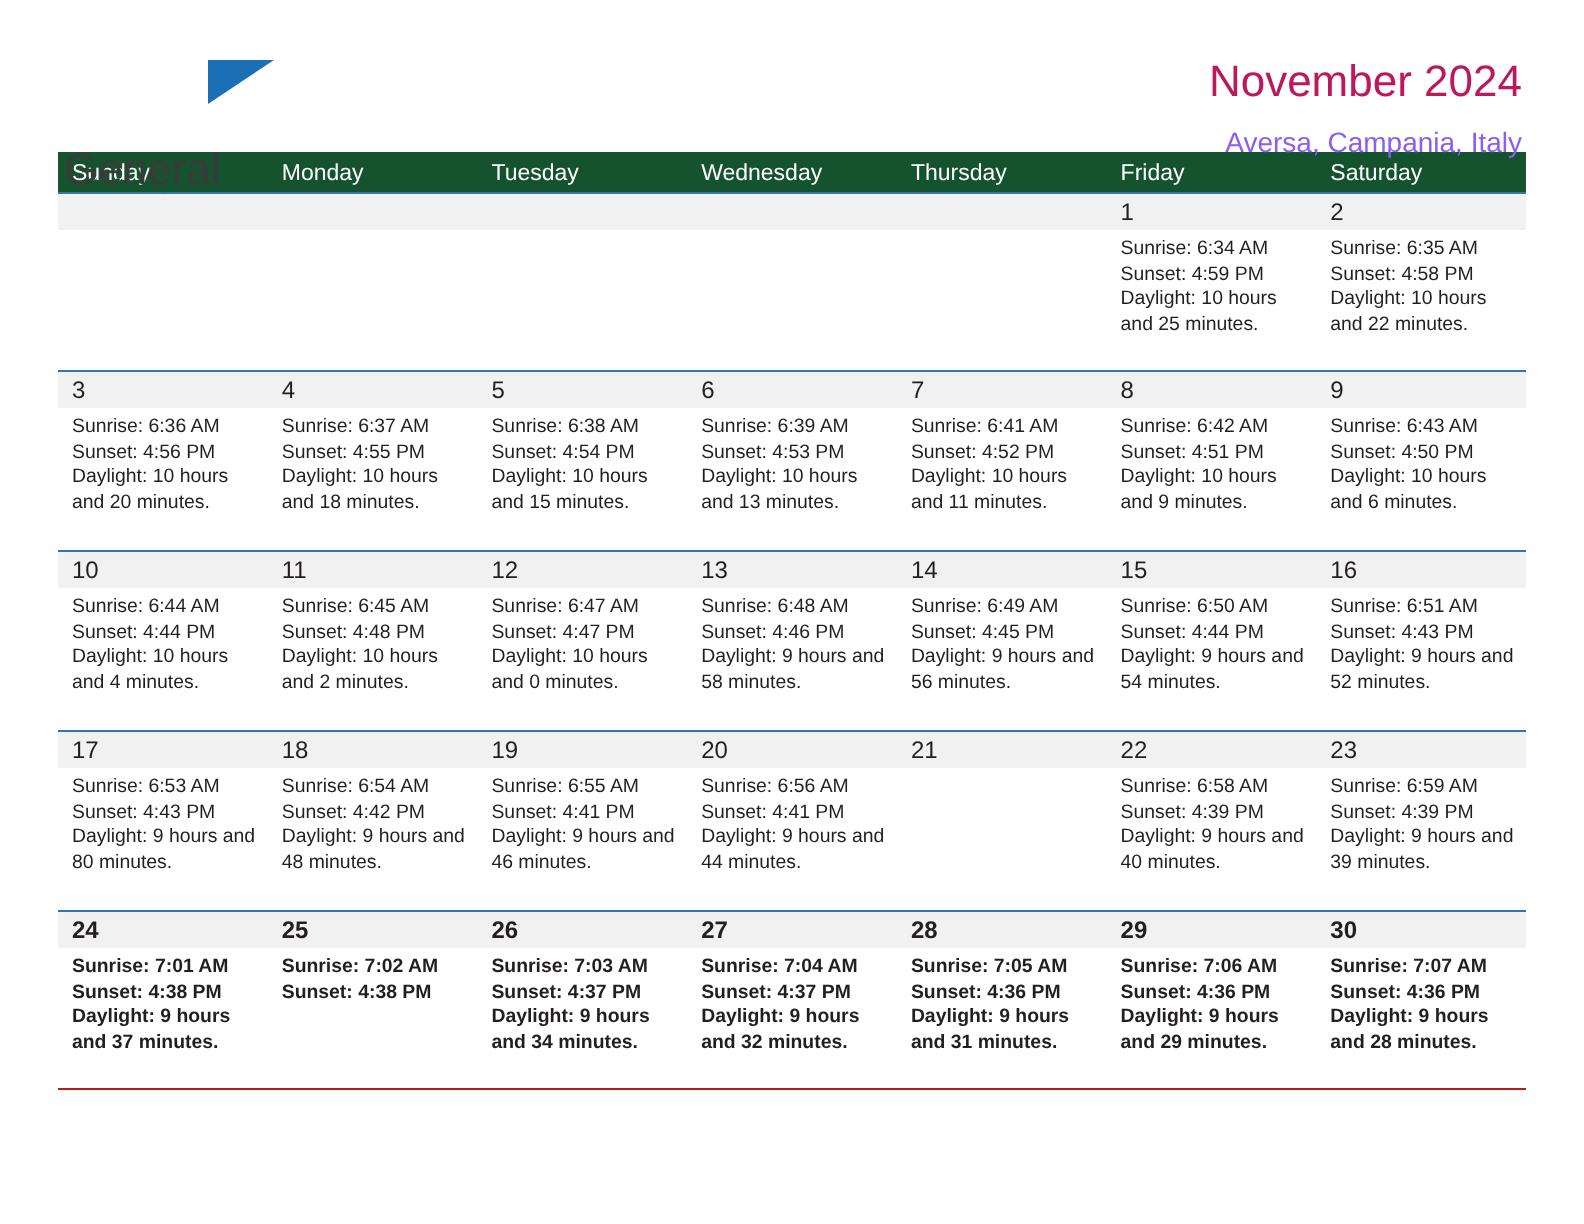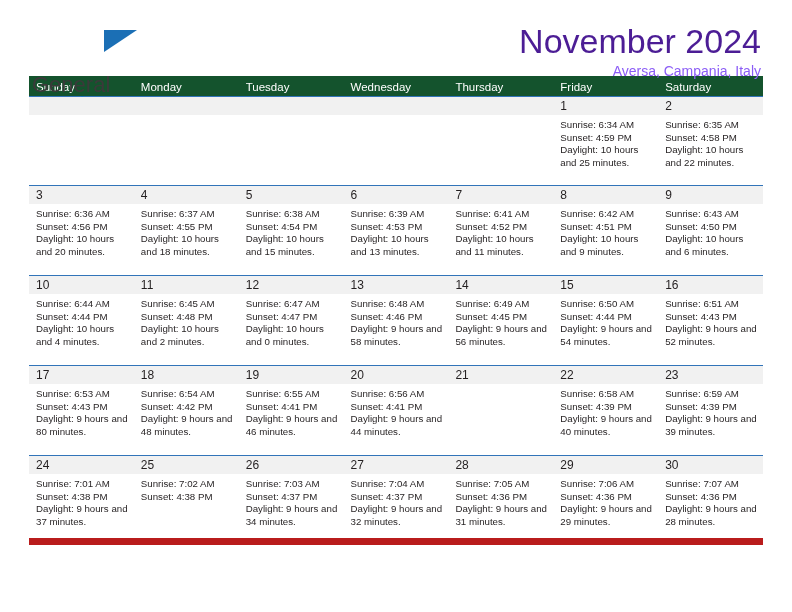--- a/index.html
+++ b/index.html
@@ -58,23 +58,23 @@
     width: 0;
     height: 0;
     border-left: 33px solid #1b6fb5;
     border-bottom: 22px solid transparent;
   }
   .title-block {
     text-align: right;
     padding-right: 2px;
   }
   .cal-title {
-    font-size: 34px;
+    font-size: 22px;
     font-weight: normal;
-    color: #4c1d95;
+    color: #be185d;
     line-height: 30px;
   }
   .cal-sub {
     font-size: 14px;
     color: #8b5cf6;
     line-height: 20px;
     margin-top: 5px;
   }
   
   .calendar {
@@ -90,21 +90,21 @@
     font-size: 11.5px;
     line-height: 20px;
     padding: 1px 0 1px 7px;
     box-sizing: border-box;
     height: 20px;
   }
   .week {
     display: flex;
     border-top: 1px solid #3174b9;
   }
-  .week:last-child .daycell { border-bottom: 7px solid #b91c1c; }
+  .week:last-child .daycell { border-bottom: 1px solid #b91c1c; font-weight: bold; }
   .daycell {
     flex: 1 1 0;
     box-sizing: border-box;
     min-height: 89px;
     position: relative;
   }
   .week-first .daycell { min-height: 88px; }
   .daynum {
     background: #f1f1f1;
     font-size: 12px;

